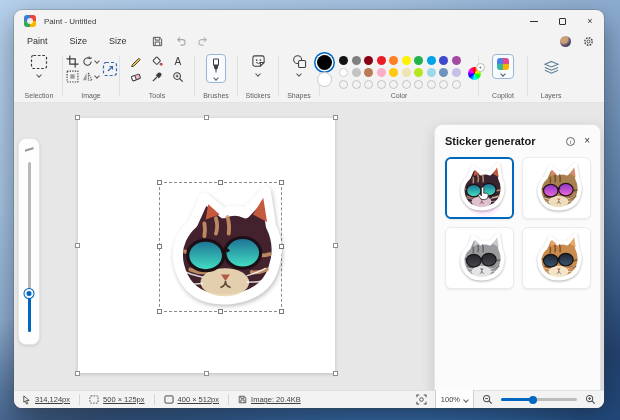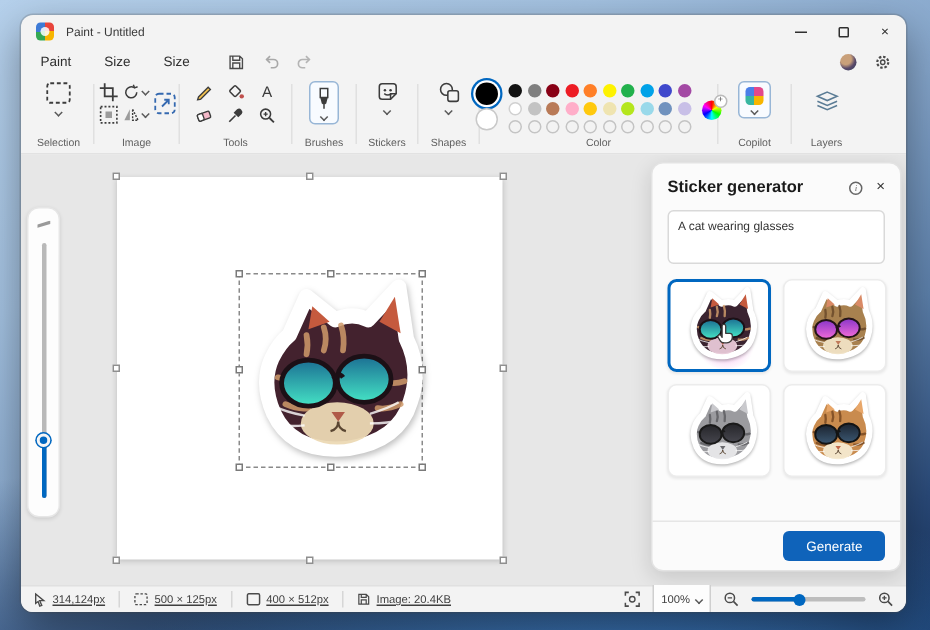--- a/index.html
+++ b/index.html
@@ -83,21 +83,21 @@
   .handle { position:absolute; width:5px; height:5px; background:#fff; border:1px solid #8f8f8f; }
   .h-tl{left:-3px;top:-3px;} .h-tm{left:50%;margin-left:-3px;top:-3px;} .h-tr{right:-3px;top:-3px;}
   .h-ml{left:-3px;top:50%;margin-top:-3px;} .h-mr{right:-3px;top:50%;margin-top:-3px;}
   .h-bl{left:-3px;bottom:-3px;} .h-bm{left:50%;margin-left:-3px;bottom:-3px;} .h-br{right:-3px;bottom:-3px;}
 
   .selection-rect { position:absolute; left:81px; top:64px; width:123px; height:130px; border:1px dashed #8a8a8a; }
   .selection-rect .handle { background:#fdfdfd; border-color:#7a7a7a; }
   .cat-on-canvas { position:absolute; left:-3px; top:0px; width:128px; height:132px; filter:drop-shadow(1px 2px 2px rgba(0,0,0,.25)); }
 
   
-  .panel { position:absolute; left:420px; top:5px; width:167px; height:273px; background:#fbfbfb; border:1px solid #e3e3e3; border-radius:8px; box-shadow:0 4px 14px rgba(0,0,0,.14); display:flex; flex-direction:column; padding:10px 10px 0; }
+  .panel { position:absolute; left:420px; top:21px; width:167px; height:273px; background:#fbfbfb; border:1px solid #e3e3e3; border-radius:8px; box-shadow:0 4px 14px rgba(0,0,0,.14); display:flex; flex-direction:column; padding:10px 10px 0; }
   .panel-head { display:flex; align-items:center; }
   .panel-title { font-size:11px; font-weight:bold; color:#1a1a1a; }
   .panel-head-icons { margin-left:auto; display:flex; align-items:center; gap:9px; }
   .info-icon { width:9px; height:9px; border:1px solid #666; border-radius:50%; font-size:6px; line-height:8px; text-align:center; color:#666; font-style:italic; font-family:"Liberation Serif",serif; }
   .panel-close { font-size:10px; color:#333; line-height:10px; }
   .prompt-box { margin-top:9px; height:36px; background:#fff; border:1px solid #d9d9d9; border-radius:4px; padding:5px 6px; font-size:8px; color:#333; }
   .thumbs { margin-top:10px; display:grid; grid-template-columns:69px 69px; grid-auto-rows:62px; gap:8px 8px; }
   .thumb { position:relative; background:#fff; border:1px solid #ececec; border-radius:6px; box-shadow:0 1px 2px rgba(0,0,0,.08); display:flex; align-items:center; justify-content:center; overflow:hidden; }
   .thumb.selected { border:2px solid #0067c0; }
   .thumb svg.cat-svg { width:52px; height:52px; filter:drop-shadow(0.5px 1px 1px rgba(0,0,0,.3)); }
@@ -433,21 +433,20 @@
       </div>
 
       <div class="panel">
         <div class="panel-head">
           <span class="panel-title">Sticker generator</span>
           <span class="panel-head-icons">
             <span class="info-icon">i</span>
             <span class="panel-close">×</span>
           </span>
         </div>
-        <div class="prompt-box">A cat wearing glasses</div>
         <div class="thumbs">
           <div class="thumb selected">
             <div class="glow"></div>
             <svg class="cat-svg" viewBox="0 0 100 100" style="--head:#3a2330; --ear:#c55a3e; --stripe:#cf9a6a; --lens:url(#lensTeal); --rim:#1c1016; --muzzle:#e8c9d8; --nose:#b05a48;">
                 <use href="#catface"></use>
               </svg>
             <svg class="hand-cursor" viewBox="0 0 20 20">
                 <path d="M8,3 a1.5,1.5 0 0 1 3,0 v6 h3.5 a2,2 0 0 1 2,2 v1.5 a4.5,4.5 0 0 1 -4.5,4.5 h-2 a4.5,4.5 0 0 1 -4,-2.4 L4.6,12.2 a1.4,1.4 0 0 1 2.4,-1.4 l1,1.6 Z" fill="#fff" stroke="#3a3a3a" stroke-width="1.1" stroke-linejoin="round"></path>
               </svg>
           </div>
@@ -460,23 +459,20 @@
             <svg class="cat-svg" viewBox="0 0 100 100" style="--head:#9b9b9f; --ear:#c9c9cd; --stripe:#5f5f63; --lens:url(#lensDark); --rim:#1a1a1a; --muzzle:#e8e8ea; --nose:#6a6a6e;">
                 <use href="#catface"></use>
               </svg>
           </div>
           <div class="thumb">
             <svg class="cat-svg" viewBox="0 0 100 100" style="--head:#c98b4e; --ear:#e8a76a; --stripe:#7a4a22; --lens:url(#lensNavy); --rim:#141414; --muzzle:#f6ead0; --nose:#c2684a;">
                 <use href="#catface"></use>
               </svg>
           </div>
         </div>
-        <div class="panel-footer">
-          <button class="generate-btn">Generate</button>
-        </div>
       </div>
     </div>
 
     <div class="statusbar">
       <span class="sseg">
         <svg width="9" height="10" viewBox="0 0 10 11">
             <path d="M2,1 L8,6 H5 L6.5,9.5 5,10 3.8,6.6 2,8 Z" fill="none" stroke="#4a4a4a" stroke-width="1"></path>
           </svg>
         <span>314,124px</span>
       </span>

